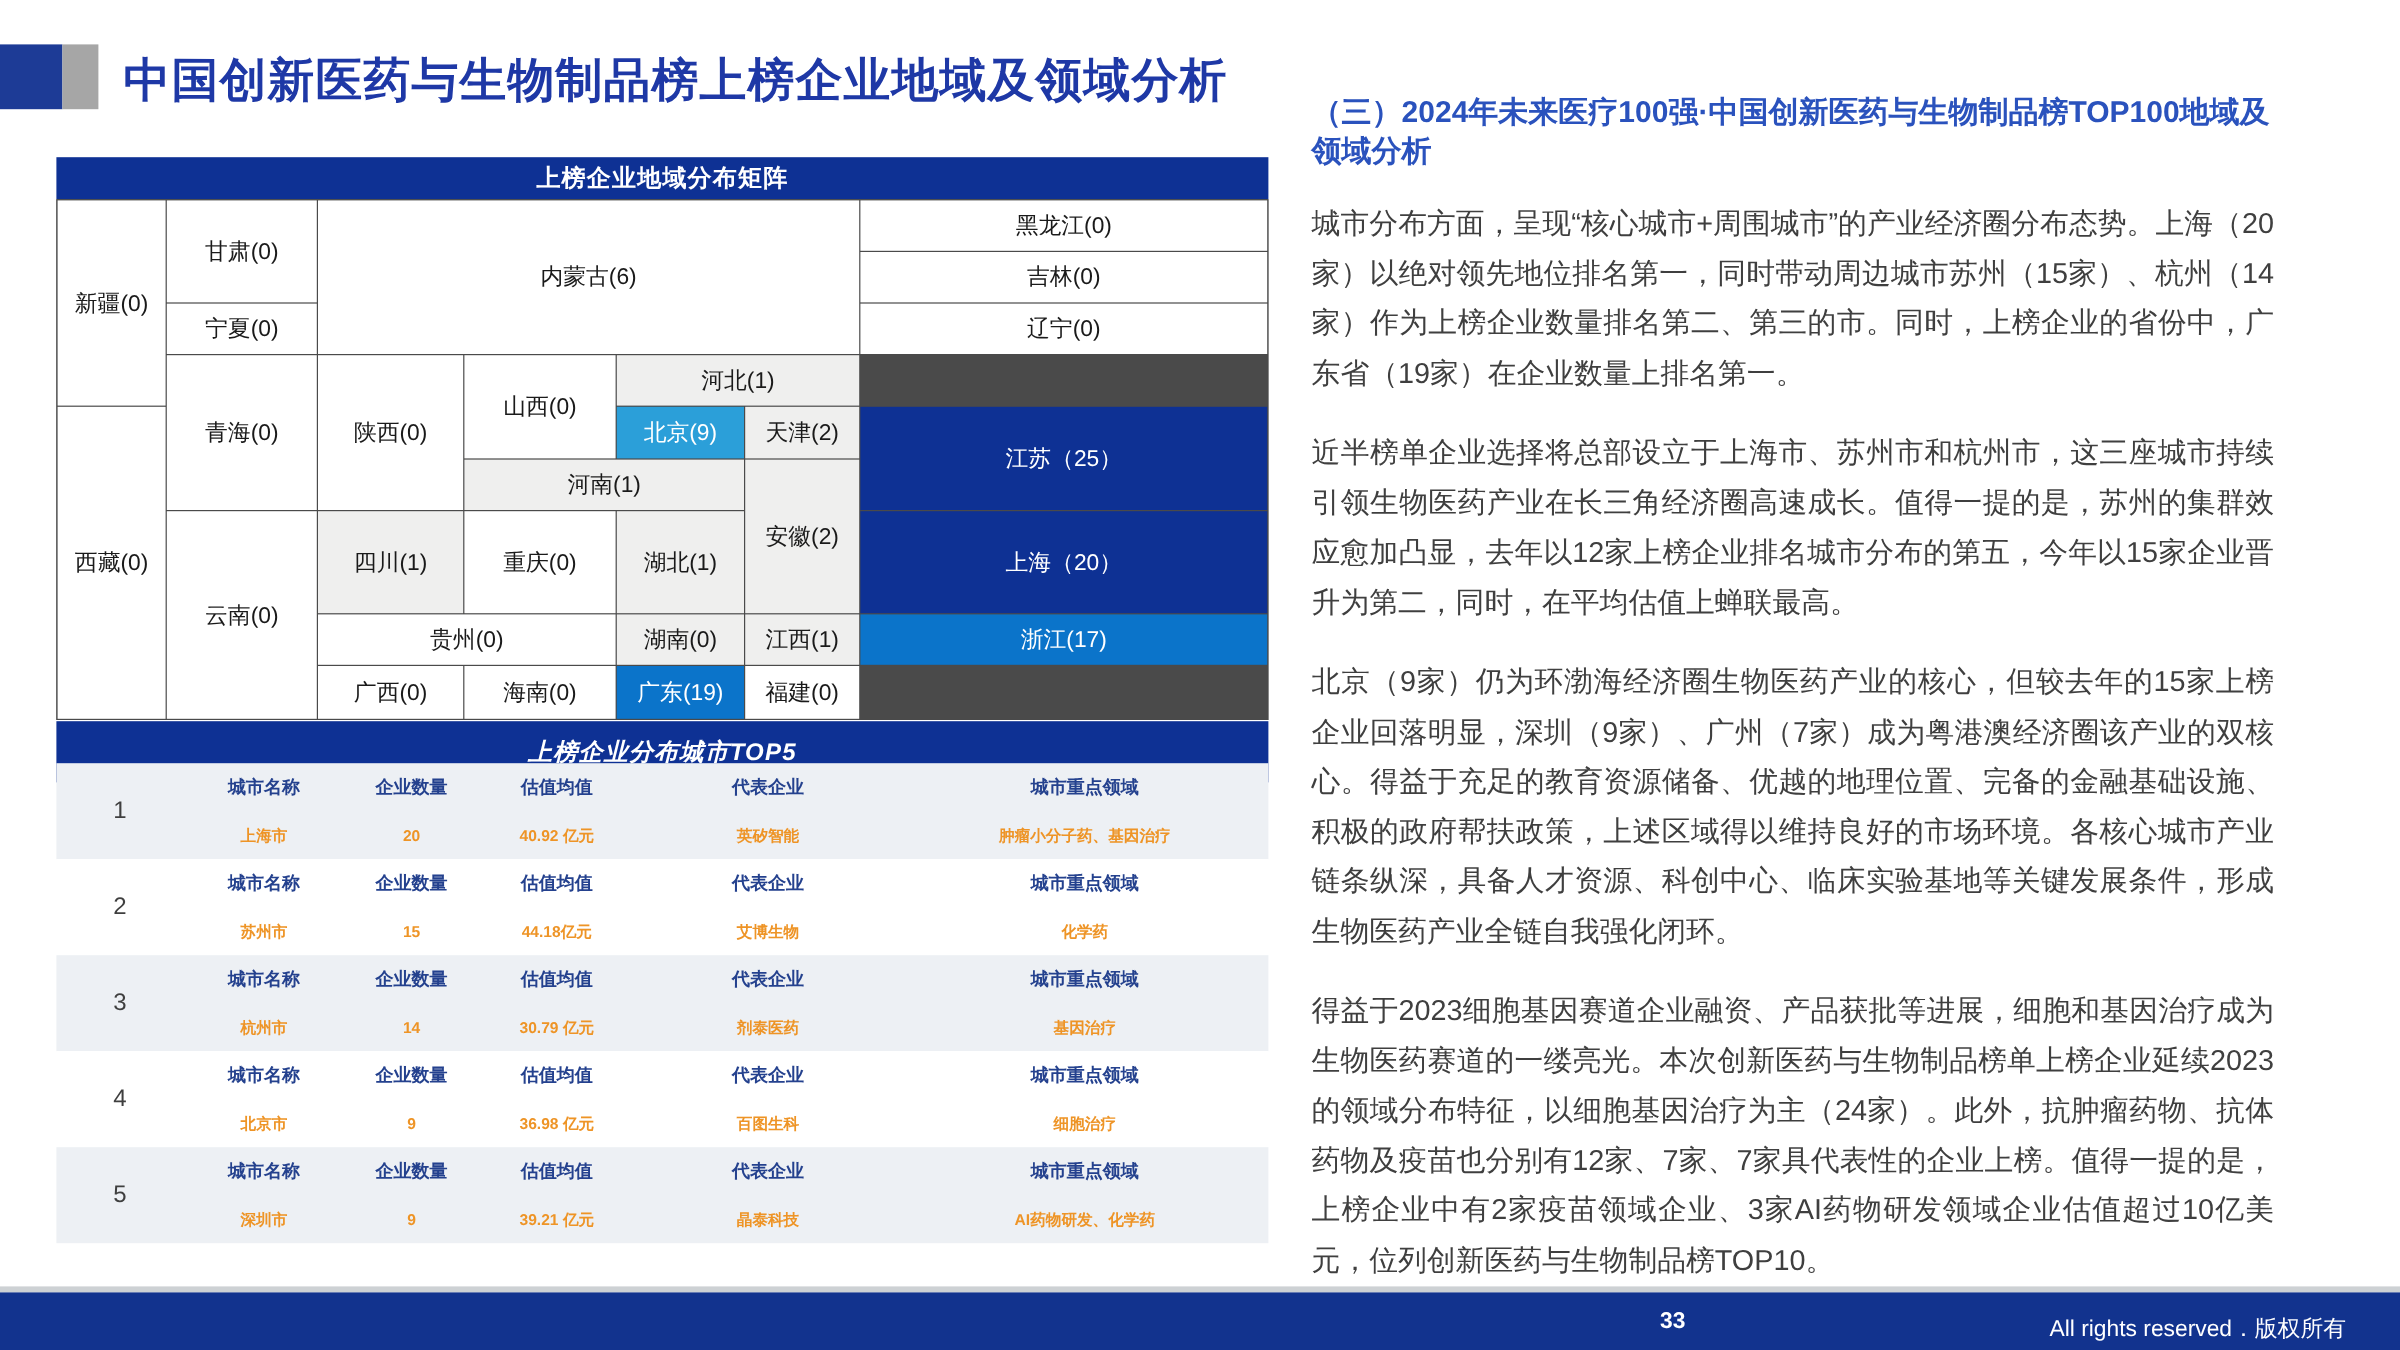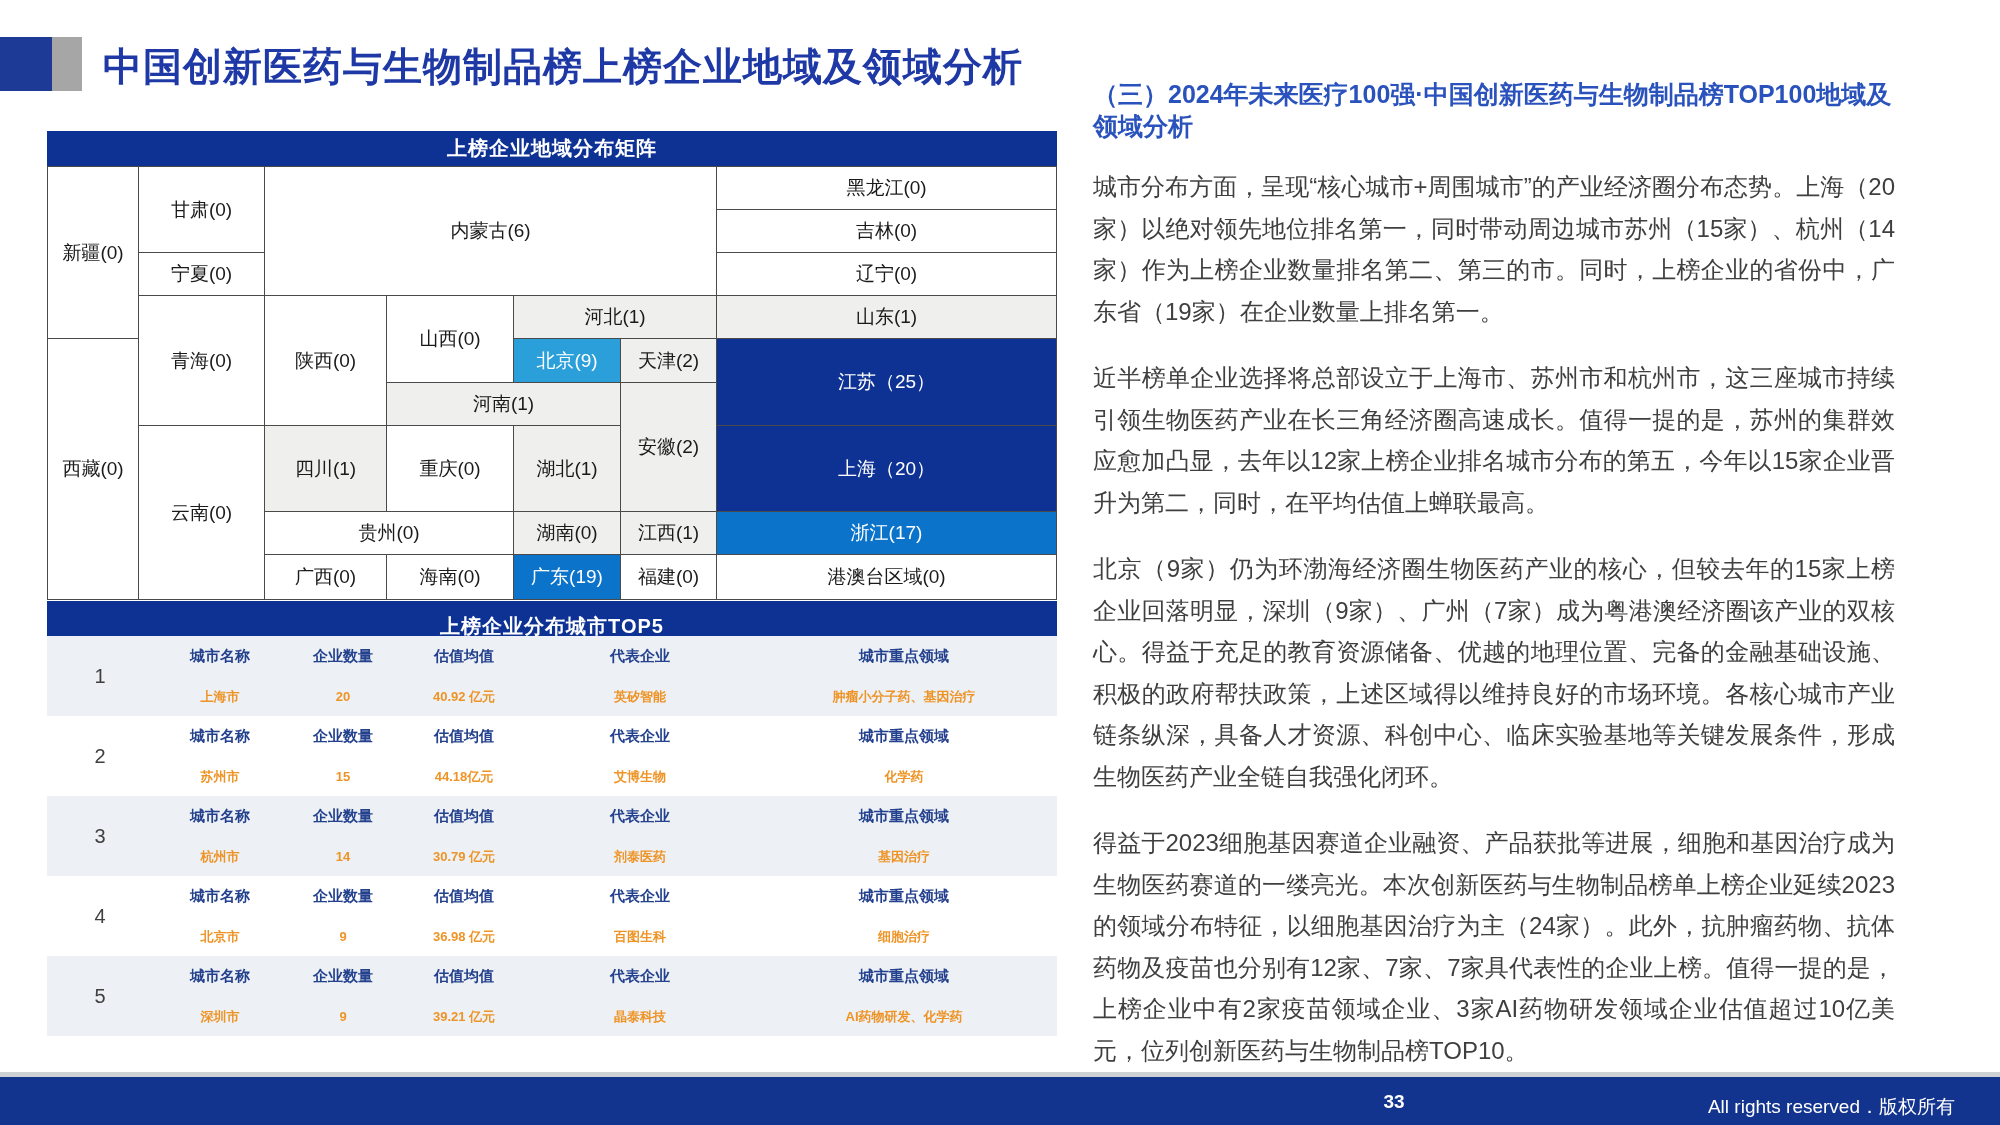--- a/index.html
+++ b/index.html
@@ -36,21 +36,21 @@
     font-size:19px;color:#1a1a1a;background:#fff;
   }
   .mcell.shaded{background:var(--shaded);}
   .mcell.dark{background:var(--darkblue);color:#fff;}
   .mcell.mid{background:var(--midblue);color:#fff;}
   .mcell.light{background:var(--lightblue);color:#fff;}
   
   .top5-header{
     position:absolute;left:47px;top:601px;width:1010px;height:51px;
     background:var(--darkblue);color:#fff;font-size:20px;font-weight:bold;
-    display:flex;align-items:center;justify-content:center;letter-spacing:1px;
+    display:flex;align-items:center;justify-content:center;letter-spacing:1px;font-style:italic;
   }
   .top5-table{position:absolute;left:47px;top:636px;width:1010px;}
   .trow{
     display:grid;width:100%;height:80px;
     grid-template-columns:106px 134px 112px 130px 222px 1fr;
     grid-template-rows:41px 39px;background:#fff;
   }
   .trow.alt{background:#edf0f4;}
   .t-rank{grid-row:1 / span 2;grid-column:1;display:flex;align-items:center;justify-content:center;
     font-size:20px;color:var(--bodytext);}
@@ -92,41 +92,39 @@
     <div class="mcell plain" style="grid-area: 1 / 2 / span 2 / span 1;">甘肃(0)</div>
     <div class="mcell plain" style="grid-area: 1 / 3 / span 3 / span 4;">内蒙古(6)</div>
     <div class="mcell plain" style="grid-area: 1 / 7 / span 1 / span 1;">黑龙江(0)</div>
     <div class="mcell plain" style="grid-area: 2 / 7 / span 1 / span 1;">吉林(0)</div>
     <div class="mcell plain" style="grid-area: 3 / 2 / span 1 / span 1;">宁夏(0)</div>
     <div class="mcell plain" style="grid-area: 3 / 7 / span 1 / span 1;">辽宁(0)</div>
     <div class="mcell plain" style="grid-area: 4 / 2 / span 3 / span 1;">青海(0)</div>
     <div class="mcell plain" style="grid-area: 4 / 3 / span 3 / span 1;">陕西(0)</div>
     <div class="mcell plain" style="grid-area: 4 / 4 / span 2 / span 1;">山西(0)</div>
     <div class="mcell shaded" style="grid-area: 4 / 5 / span 1 / span 2;">河北(1)</div>
-    <div class="mcell shaded" style="grid-area: 4 / 7 / span 1 / span 1;">山东(1)</div>
     <div class="mcell plain" style="grid-area: 5 / 1 / span 5 / span 1;">西藏(0)</div>
     <div class="mcell light" style="grid-area: 5 / 5 / span 1 / span 1;">北京(9)</div>
     <div class="mcell shaded" style="grid-area: 5 / 6 / span 1 / span 1;">天津(2)</div>
     <div class="mcell dark" style="grid-area: 5 / 7 / span 2 / span 1;">江苏（25）</div>
     <div class="mcell shaded" style="grid-area: 6 / 4 / span 1 / span 2;">河南(1)</div>
     <div class="mcell shaded" style="grid-area: 6 / 6 / span 2 / span 1;">安徽(2)</div>
     <div class="mcell plain" style="grid-area: 7 / 2 / span 3 / span 1;">云南(0)</div>
     <div class="mcell shaded" style="grid-area: 7 / 3 / span 1 / span 1;">四川(1)</div>
     <div class="mcell plain" style="grid-area: 7 / 4 / span 1 / span 1;">重庆(0)</div>
     <div class="mcell shaded" style="grid-area: 7 / 5 / span 1 / span 1;">湖北(1)</div>
     <div class="mcell dark" style="grid-area: 7 / 7 / span 1 / span 1;">上海（20）</div>
     <div class="mcell plain" style="grid-area: 8 / 3 / span 1 / span 2;">贵州(0)</div>
     <div class="mcell shaded" style="grid-area: 8 / 5 / span 1 / span 1;">湖南(0)</div>
     <div class="mcell shaded" style="grid-area: 8 / 6 / span 1 / span 1;">江西(1)</div>
     <div class="mcell mid" style="grid-area: 8 / 7 / span 1 / span 1;">浙江(17)</div>
     <div class="mcell plain" style="grid-area: 9 / 3 / span 1 / span 1;">广西(0)</div>
     <div class="mcell plain" style="grid-area: 9 / 4 / span 1 / span 1;">海南(0)</div>
     <div class="mcell mid" style="grid-area: 9 / 5 / span 1 / span 1;">广东(19)</div>
     <div class="mcell plain" style="grid-area: 9 / 6 / span 1 / span 1;">福建(0)</div>
-    <div class="mcell plain" style="grid-area: 9 / 7 / span 1 / span 1;">港澳台区域(0)</div>
   </div>
 
 <div class="top5-header">上榜企业分布城市TOP5</div>
 <div class="top5-table">
     <div class="trow alt">
       <div class="t-rank">1</div>
       <div class="t-head" style="grid-area: 1 / 2;">城市名称</div>
       <div class="t-head" style="grid-area: 1 / 3;">企业数量</div>
       <div class="t-head" style="grid-area: 1 / 4;">估值均值</div>
       <div class="t-head" style="grid-area: 1 / 5;">代表企业</div>

